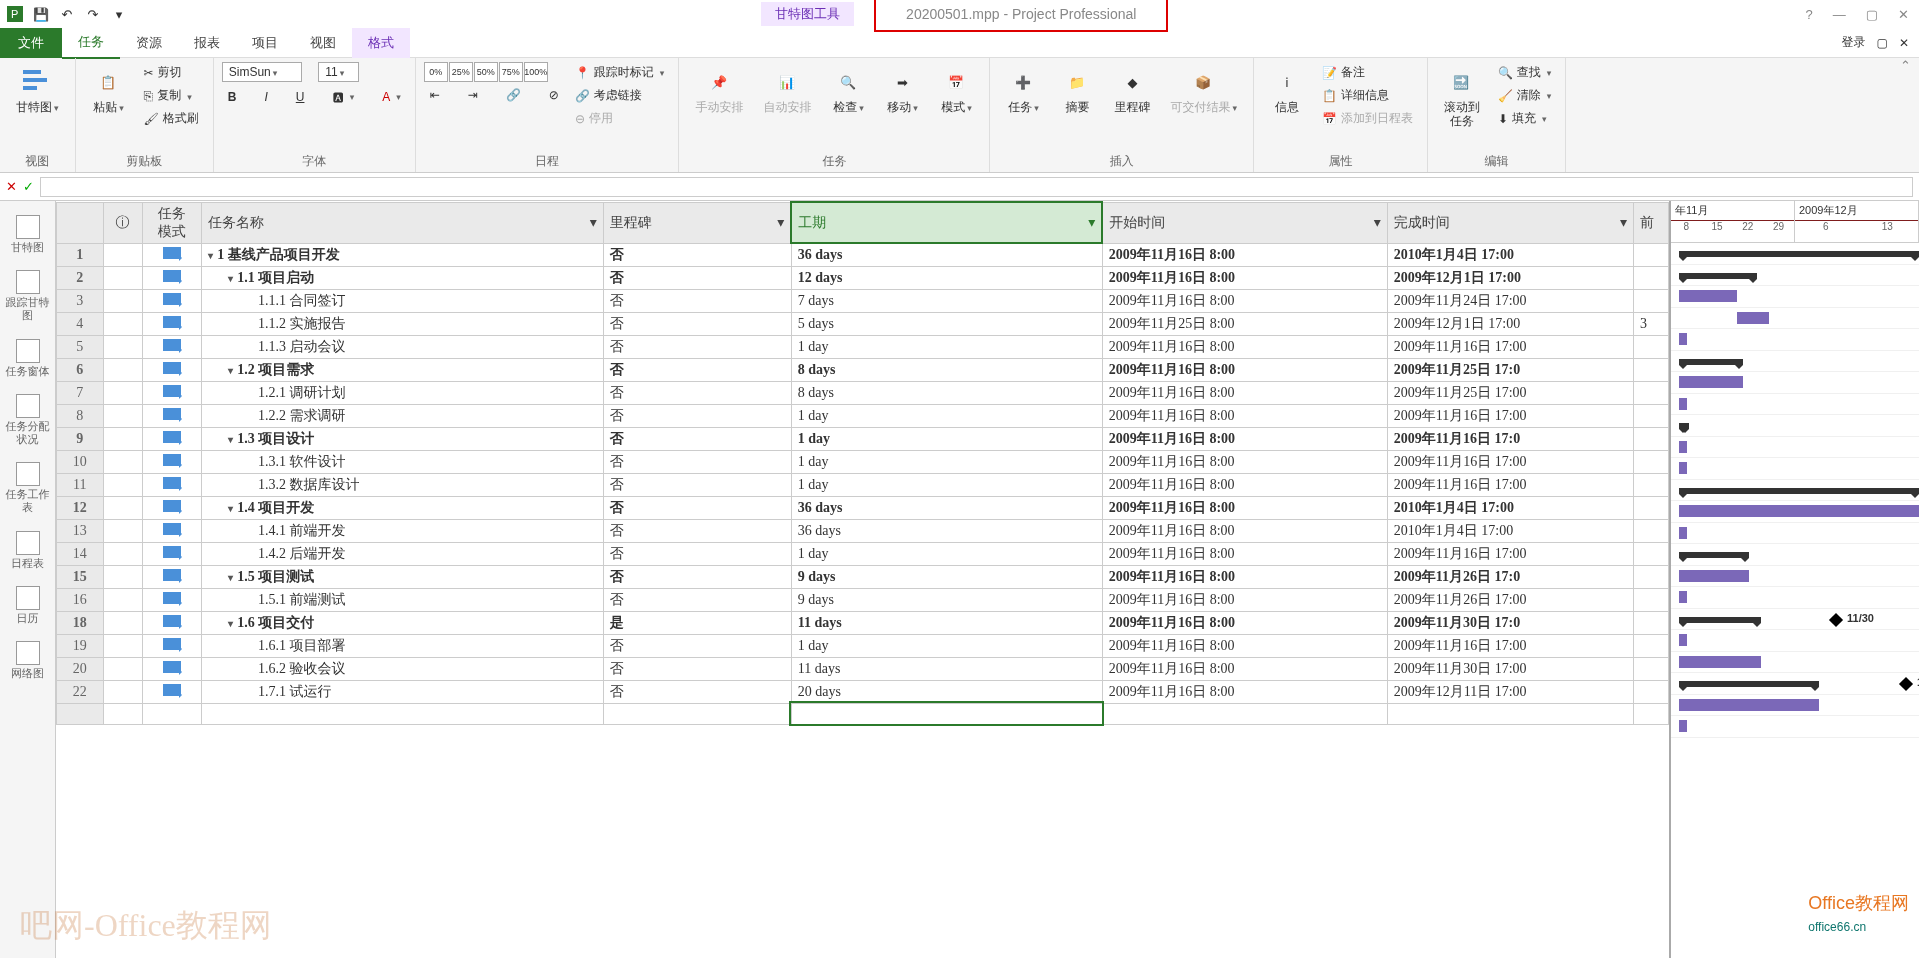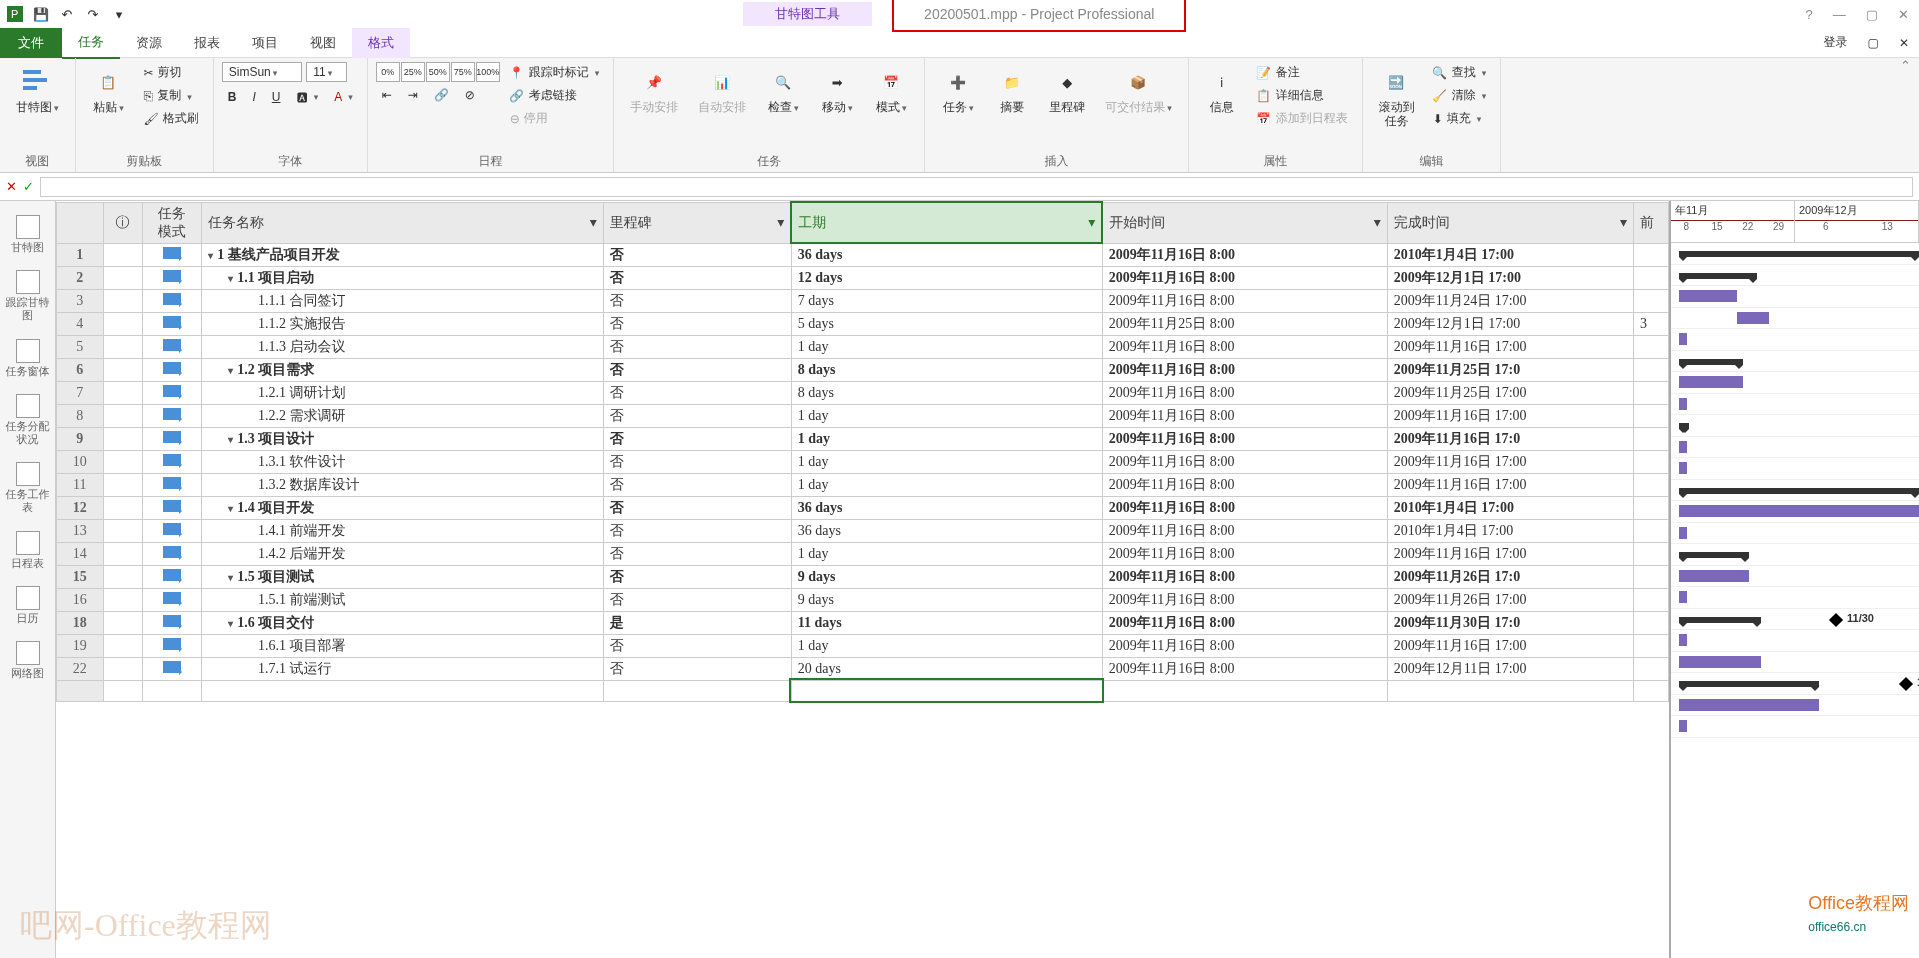--- a/index.html
+++ b/index.html
@@ -3,44 +3,44 @@
 <meta charset="utf-8">
 <style>
 * { box-sizing: border-box; margin: 0; padding: 0; }
 body { font-family: "Microsoft YaHei", SimSun, sans-serif; font-size: 13px; color: #333; background: #fff; overflow: hidden; width: 1919px; height: 958px; }
 
 
 .titlebar { display: flex; align-items: center; height: 28px; background: #fff; padding: 0 4px; }
 .qat { display: flex; gap: 4px; align-items: center; }
 .qat-btn { width: 22px; height: 22px; display: flex; align-items: center; justify-content: center; cursor: pointer; }
 .title-center { flex: 1; display: flex; justify-content: center; align-items: center; gap: 20px; }
-.purple-tab { background: #f2e6ff; padding: 4px 32px; color: #6b2fb5; font-size: 13px; display: flex; flex-direction: column; align-items: flex-end; line-height: 1.2; }
+.purple-tab { background: #f2e6ff; padding: 4px 14px; color: #6b2fb5; font-size: 13px; display: flex; flex-direction: column; align-items: flex-end; line-height: 1.2; }
 .title-text { color: #888; font-size: 14px; border: 2px solid #d00; padding: 8px 30px; }
 .win-ctrl { display: flex; gap: 8px; margin-left: auto; color: #888; }
 .win-ctrl span { cursor: pointer; padding: 0 6px; }
 
 
 .ribbon-tabs { display: flex; align-items: center; height: 30px; background: #fff; border-bottom: 1px solid #ddd; }
 .file-tab { background: #2b7a2b; color: #fff; padding: 6px 18px; cursor: pointer; }
 .rtab { padding: 6px 16px; cursor: pointer; color: #444; }
 .rtab.active { color: #2b7a2b; border-bottom: 2px solid #2b7a2b; }
 .rtab.purple { background: #f2e6ff; color: #6b2fb5; }
-.login-area { margin-left: auto; padding: 0 10px; font-size: 12px; display: flex; align-items: center; gap: 20px; }
+.login-area { margin-left: auto; padding: 0 10px; font-size: 12px; display: flex; align-items: center; gap: 11px; }
 
 
 .ribbon { display: flex; height: 115px; background: #f5f5f5; border-bottom: 1px solid #ccc; }
 .rgroup { display: flex; flex-direction: column; border-right: 1px solid #ddd; padding: 4px 8px 2px; }
 .rgroup-body { flex: 1; display: flex; align-items: flex-start; gap: 4px; }
 .rgroup-label { text-align: center; font-size: 12px; color: #666; padding-top: 2px; }
 .big-btn { display: flex; flex-direction: column; align-items: center; justify-content: center; gap: 2px; padding: 4px 8px; cursor: pointer; min-width: 50px; }
 .big-btn .ico { width: 32px; height: 32px; display: flex; align-items: center; justify-content: center; }
 .big-btn .lbl { font-size: 12px; text-align: center; line-height: 1.2; }
 .small-btns { display: flex; flex-direction: column; gap: 2px; }
 .small-btn { display: flex; align-items: center; gap: 4px; padding: 2px 6px; cursor: pointer; font-size: 12px; }
-.font-row { display: flex; gap: 4px; align-items: center; }
+.font-row { display: flex; gap: 16px; align-items: center; }
 .font-sel { border: 1px solid #aaa; padding: 2px 24px 2px 6px; font-size: 12px; background: #fff; }
 .pct-row { display: flex; gap: 1px; }
 .pct-btn { border: 1px solid #aaa; width: 24px; height: 20px; font-size: 9px; display: flex; align-items: center; justify-content: center; background: #fff; cursor: pointer; }
 .inactive { color: #aaa; }
 .collapse-arrow { margin-left: auto; padding: 0 8px; color: #888; cursor: pointer; }
 
 
 .formula-bar { display: flex; align-items: center; height: 28px; border-bottom: 1px solid #ccc; padding: 0 6px; gap: 6px; }
 .fb-x { color: #c00; cursor: pointer; }
 .fb-v { color: #0a0; cursor: pointer; }
@@ -591,20 +591,31 @@
               <td class="info-col"></td>
               <td class="mode-col"><span class="mode-ico"></span></td>
               <td class="outline-3">1.6.1 项目部署</td>
               <td>否</td>
               <td>1 day</td>
               <td>2009年11月16日 8:00</td>
               <td>2009年11月16日 17:00</td>
               <td></td>
             </tr>
             <tr>
+              <td class="rownum">20</td>
+              <td class="info-col"></td>
+              <td class="mode-col"><span class="mode-ico"></span></td>
+              <td class="outline-3">1.6.2 验收会议</td>
+              <td>否</td>
+              <td>11 days</td>
+              <td>2009年11月16日 8:00</td>
+              <td>2009年11月30日 17:00</td>
+              <td></td>
+            </tr>
+            <tr>
               <td class="rownum">22</td>
               <td class="info-col"></td>
               <td class="mode-col"><span class="mode-ico"></span></td>
               <td class="outline-3">1.7.1 试运行</td>
               <td>否</td>
               <td>20 days</td>
               <td>2009年11月16日 8:00</td>
               <td>2009年12月11日 17:00</td>
               <td></td>
             </tr>

